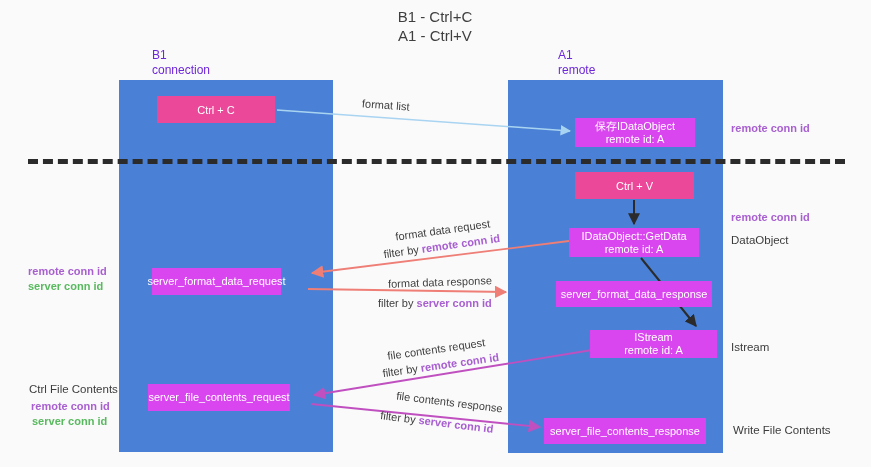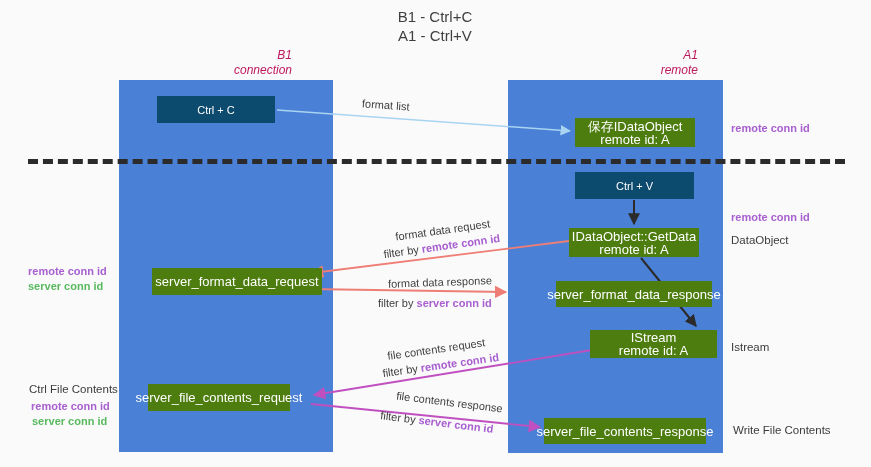--- a/index.html
+++ b/index.html
@@ -2,30 +2,30 @@
 <html><head>
 <meta charset="utf-8">
 <style>
   * { margin:0; padding:0; box-sizing:border-box; }
   body { font-family:"Liberation Sans", sans-serif; background:#fafafa; }
   #canvas { position:relative; width:871px; height:467px; background:#fafafa; overflow:hidden;padding-left:48px; }
 
   .title { position:absolute; left:330px; top:7px; width:210px; text-align:center;
            font-size:15px; line-height:19px; color:#3f3f3f; }
 
-  .lane-header { position:absolute; text-align:right; font-size:12px; line-height:15px; color:#be185d;font-style:italic; }
+  .lane-header { position:absolute; text-align:left; font-size:12px; line-height:15px; color:#6d28d9; }
   .lane { position:absolute; background:#4a80d5; }
 
   .dashline { position:absolute; left:28px; top:159px; width:817px; height:0;
               border-top:5px dashed #2b2b2b; }
 
   .node { position:absolute; display:flex; flex-direction:column; align-items:center;
           justify-content:center; color:#fff; text-align:center; }
-  .node.green  { background:#0c4a6e; font-size:11px; }
-  .node.orange { background:#4d7c0f; font-size:13px; line-height:13px; }
+  .node.green  { background:#ec4899; font-size:11px; }
+  .node.orange { background:#d946ef; font-size:11px; line-height:13px; }
 
   .svglayer { position:absolute; left:0; top:0; width:871px; height:467px; pointer-events:none; }
 
   .flabel { position:absolute; font-size:11px; color:#3f3f3f; white-space:nowrap; }
   .flabel .hl-purple { color:#a85fd0; font-weight:bold; }
 
   .side { position:absolute; font-size:11px; white-space:nowrap; }
   .side.dark   { color:#3c3c3c; font-size:11.5px; }
   .side.purple { color:#a85fd0; font-weight:bold; }
   .side.green  { color:#58b95e; font-weight:bold; }
@@ -89,21 +89,21 @@
 
   <div class="node green" style="left:575px; top:172px; width:119px; height:27px;">
     <div>Ctrl + V</div>
   </div>
 
   <div class="node orange" style="left:569px; top:228px; width:130px; height:29px;">
     <div>IDataObject::GetData</div>
     <div>remote id: A</div>
   </div>
 
-  <div class="node orange" style="left:152px; top:268px; width:170px; height:27px;align-items:center;">
+  <div class="node orange" style="left:152px; top:268px; width:129px; height:27px;align-items:center;">
     <div>server_format_data_request</div>
   </div>
 
   <div class="node orange" style="left:510px; top:281px; width:156px; height:26px;margin-left:46px;">
     <div>server_format_data_response</div>
   </div>
 
   <div class="node orange" style="left:590px; top:330px; width:127px; height:28px;">
     <div>IStream</div>
     <div>remote id: A</div>

